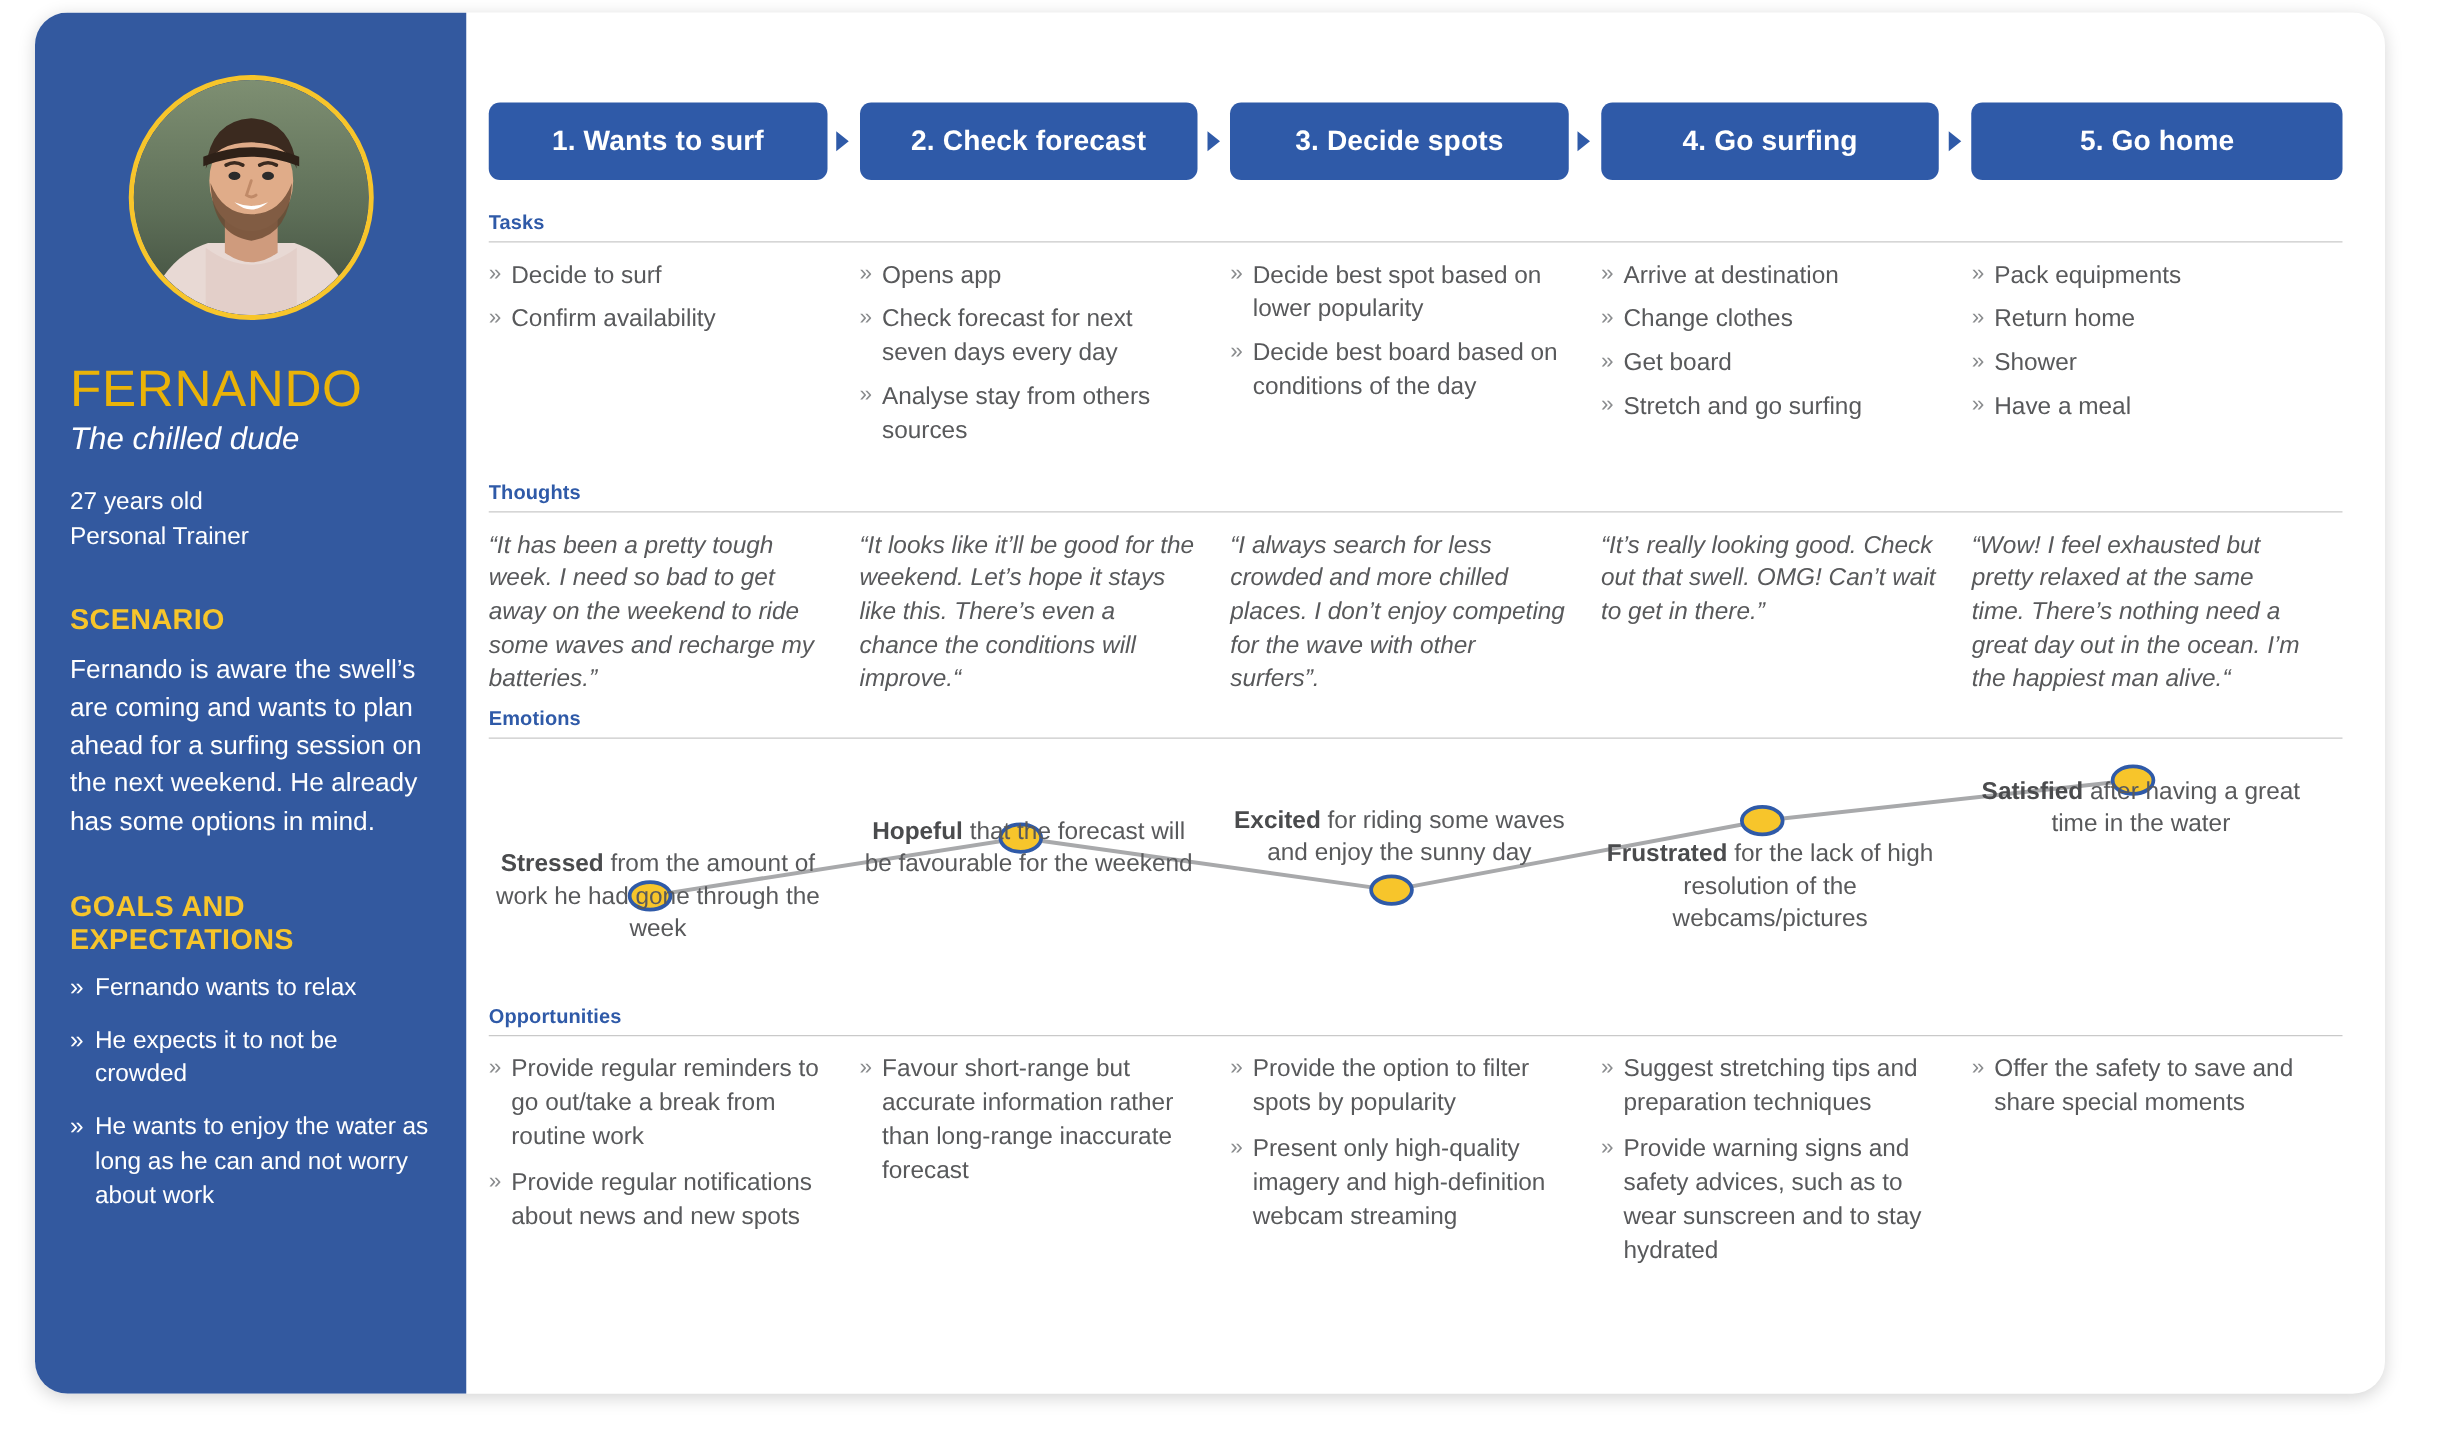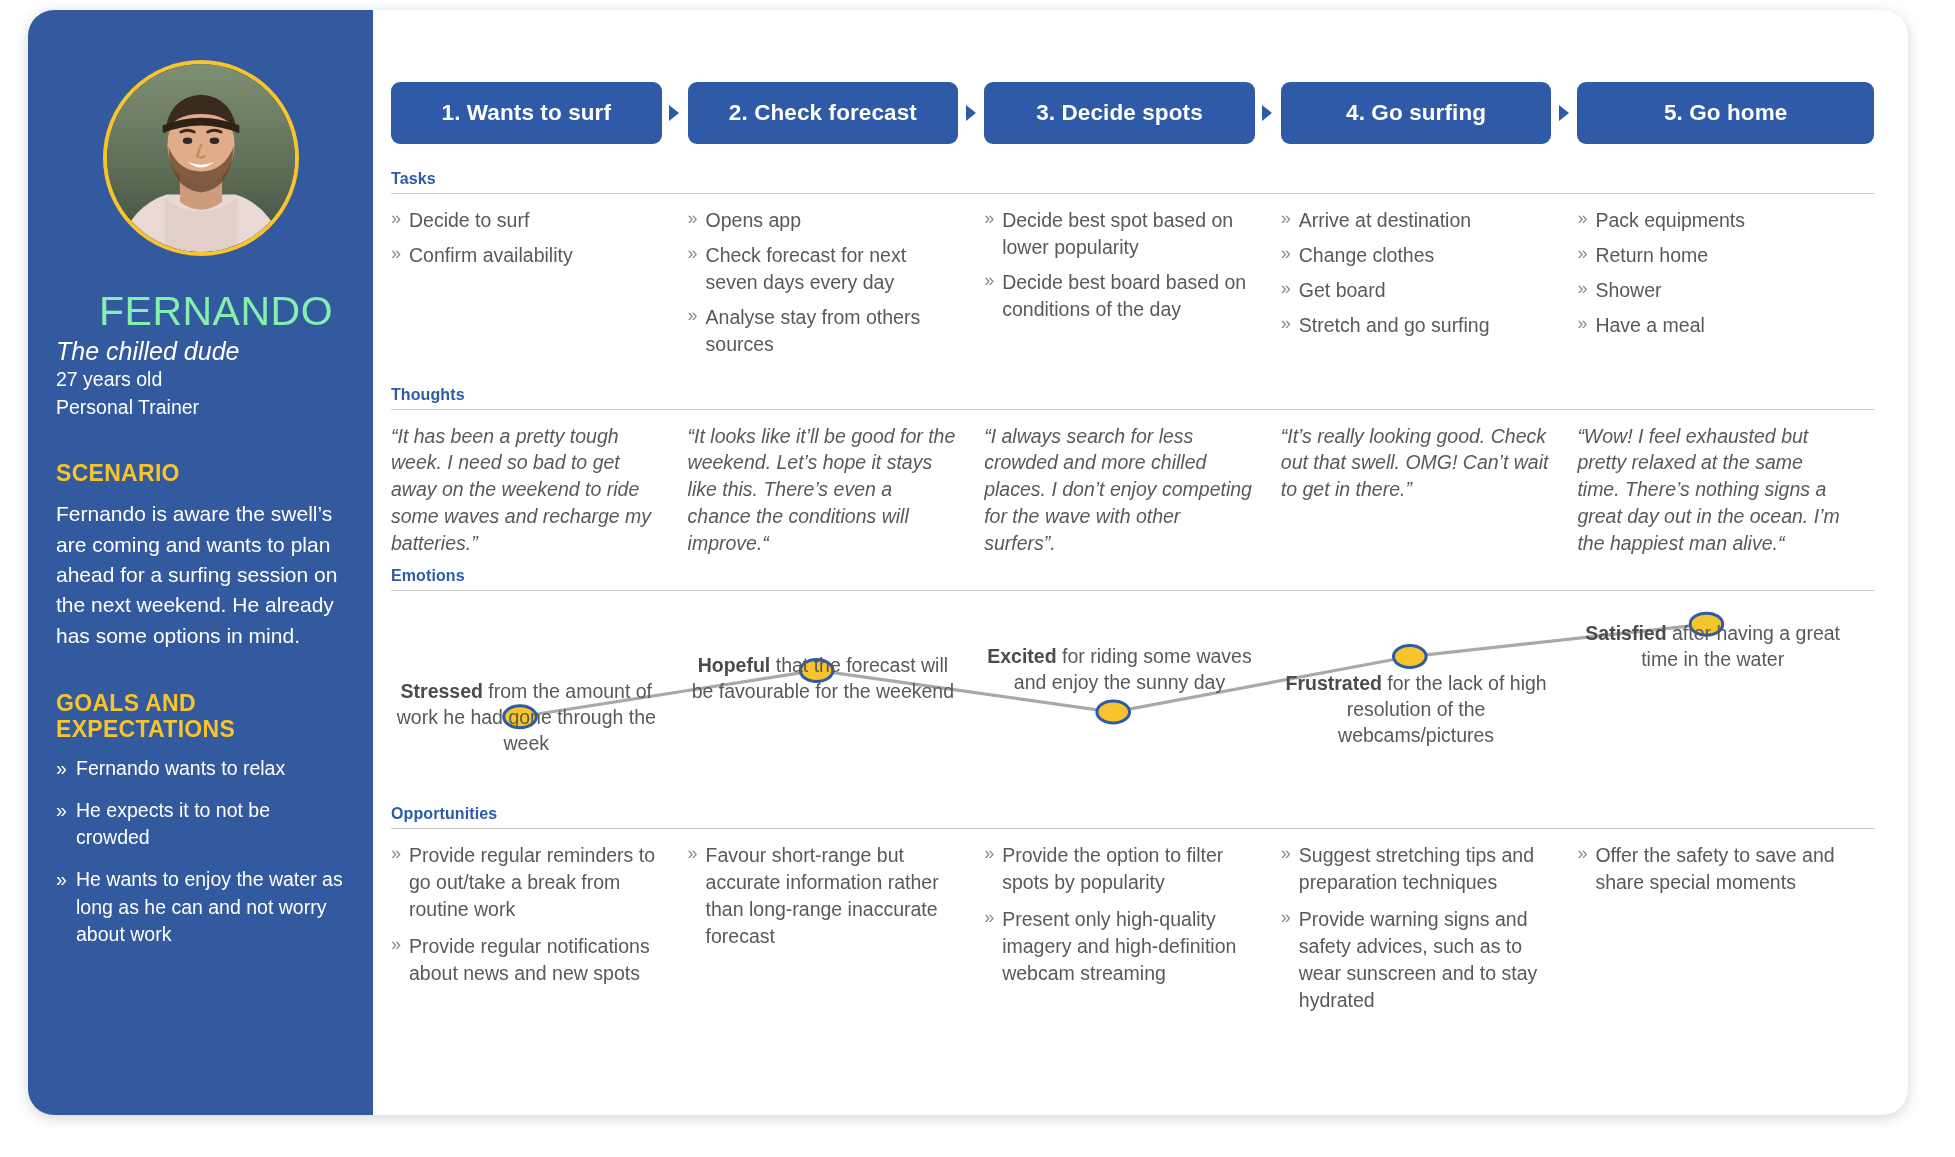--- a/index.html
+++ b/index.html
@@ -45,33 +45,33 @@
     background: #2e4f8e;
     position: relative;
   }
   .avatar-wrap svg { display: block; width: 100%; height: 100%; }
 
   .persona-name {
     margin-top: 34px;
     font-size: 41px;
     font-weight: 400;
     letter-spacing: 0.5px;
-    color: #86efac;
+    color: #eab308;
     line-height: 1.05;
-    margin-left: 43px;
   }
   .persona-tagline {
     font-size: 25px;
     font-style: italic;
     font-weight: 400;
     color: #ffffff;
     margin-top: 3px;
     line-height: 1.2;
   }
   .persona-meta {
+    margin-top: 22px;
     font-size: 19.5px;
     line-height: 1.42;
     color: #ffffff;
   }
   .sb-heading {
     color: #f7c52b;
     font-size: 23px;
     font-weight: 700;
     letter-spacing: 0.3px;
     line-height: 1.12;
@@ -377,21 +377,21 @@
           <div class="col">
               <div class="quote">“It looks like it’ll be good for the weekend. Let’s hope it stays like this. There’s even a chance the conditions will improve.“</div>
             </div>
           <div class="col">
               <div class="quote">“I always search for less crowded and more chilled places. I don’t enjoy competing for the wave with other surfers”.</div>
             </div>
           <div class="col">
               <div class="quote">“It’s really looking good. Check out that swell. OMG! Can’t wait to get in there.”</div>
             </div>
           <div class="col">
-              <div class="quote">“Wow! I feel exhausted but pretty relaxed at the same time. There’s nothing signs a great day out in the ocean. I’m the happiest man alive.“</div>
+              <div class="quote">“Wow! I feel exhausted but pretty relaxed at the same time. There’s nothing need a great day out in the ocean. I’m the happiest man alive.“</div>
             </div>
         </div>
       </div>
 
       <div class="section" style="margin-top:10px;">
         <div class="sec-label">Emotions</div>
         <div class="sec-rule"></div>
 
         <div class="emotions-body">
           <svg class="emo-svg" viewBox="0 0 1000 210" preserveAspectRatio="none">

